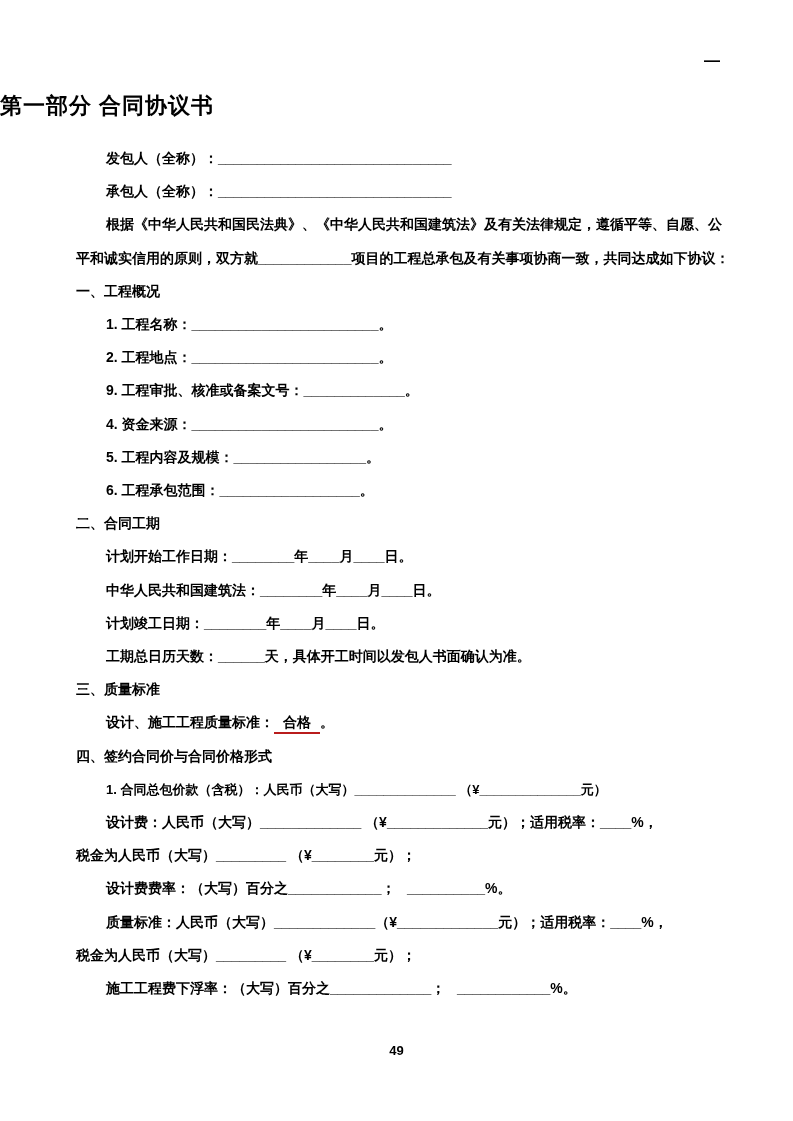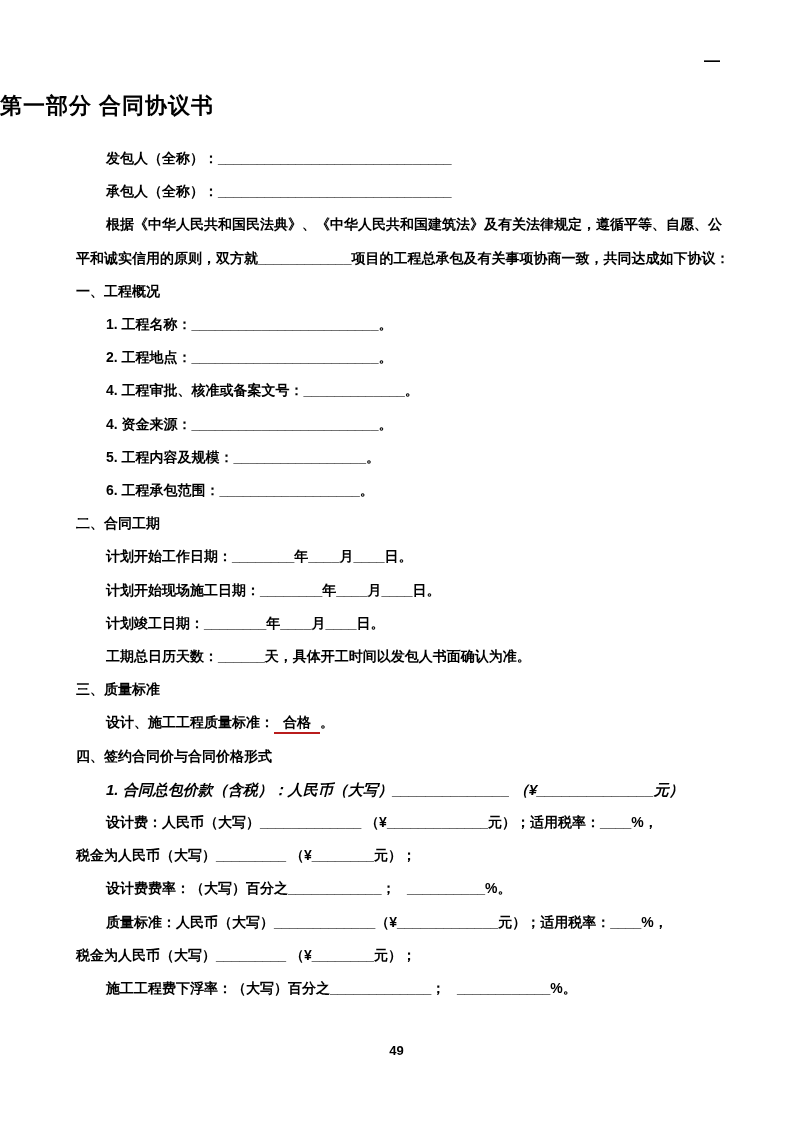--- a/index.html
+++ b/index.html
@@ -31,21 +31,21 @@
   .content {
     margin-top: 20px;
     padding: 0 74px 0 76px;
   }
   .line {
     font-size: 14px;
     line-height: 33.2px;
     white-space: nowrap;
   }
   .indent { padding-left: 30px; }
-  .big { font-size: 15px; font-style: italic; }
+  .big { font-size: 13px; }
   .uline {
     display: inline-block;
     border-bottom: 2px solid #b91c1c;
     padding: 0 9px;
     line-height: 20px;
   }
   .page-number {
     position: absolute;
     top: 1042px; left: 0;
     width: 100%;
@@ -67,28 +67,28 @@
 
     <div class="line indent">发包人（全称）：______________________________</div>
     <div class="line indent">承包人（全称）：______________________________</div>
 
     <div class="line indent">根据《中华人民共和国民法典》、《中华人民共和国建筑法》及有关法律规定，遵循平等、自愿、公</div>
     <div class="line">平和诚实信用的原则，双方就____________项目的工程总承包及有关事项协商一致，共同达成如下协议：</div>
 
     <div class="line">一、工程概况</div>
     <div class="line indent">1. 工程名称：________________________。</div>
     <div class="line indent">2. 工程地点：________________________。</div>
-    <div class="line indent">4. 工程审批、核准或备案文号：_____________。</div>
+    <div class="line indent">9. 工程审批、核准或备案文号：_____________。</div>
     <div class="line indent">4. 资金来源：________________________。</div>
     <div class="line indent">5. 工程内容及规模：_________________。</div>
     <div class="line indent">6. 工程承包范围：__________________。</div>
 
     <div class="line">二、合同工期</div>
     <div class="line indent">计划开始工作日期：________年____月____日。</div>
-    <div class="line indent">计划开始现场施工日期：________年____月____日。</div>
+    <div class="line indent">中华人民共和国建筑法：________年____月____日。</div>
     <div class="line indent">计划竣工日期：________年____月____日。</div>
     <div class="line indent">工期总日历天数：______天，具体开工时间以发包人书面确认为准。</div>
 
     <div class="line">三、质量标准</div>
     <div class="line indent">
       <span>设计、施工工程质量标准：</span><span class="uline">合格</span><span>。</span>
     </div>
 
     <div class="line">四、签约合同价与合同价格形式</div>
     <div class="line indent big">1. 合同总包价款（含税）：人民币（大写）______________ （¥______________元）</div>

